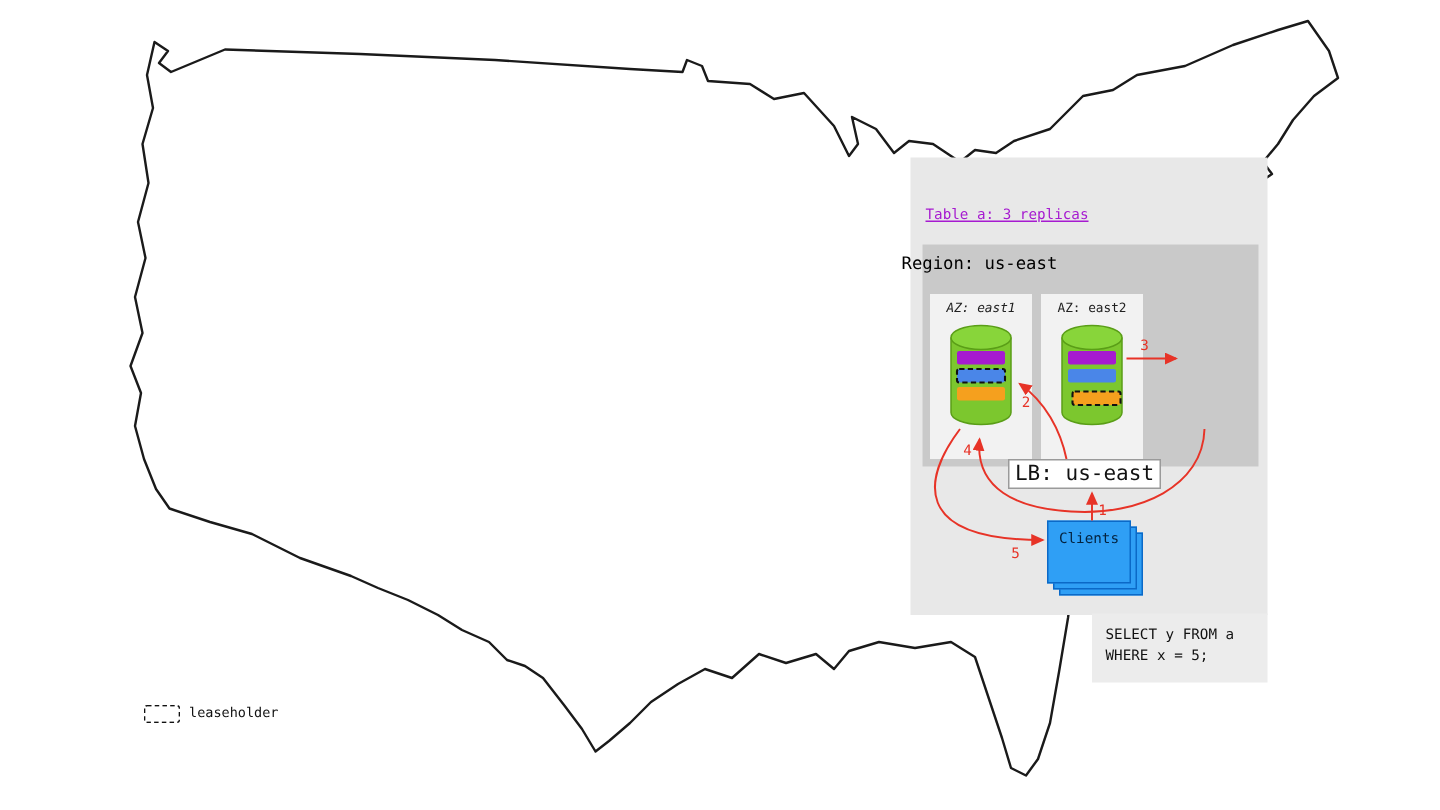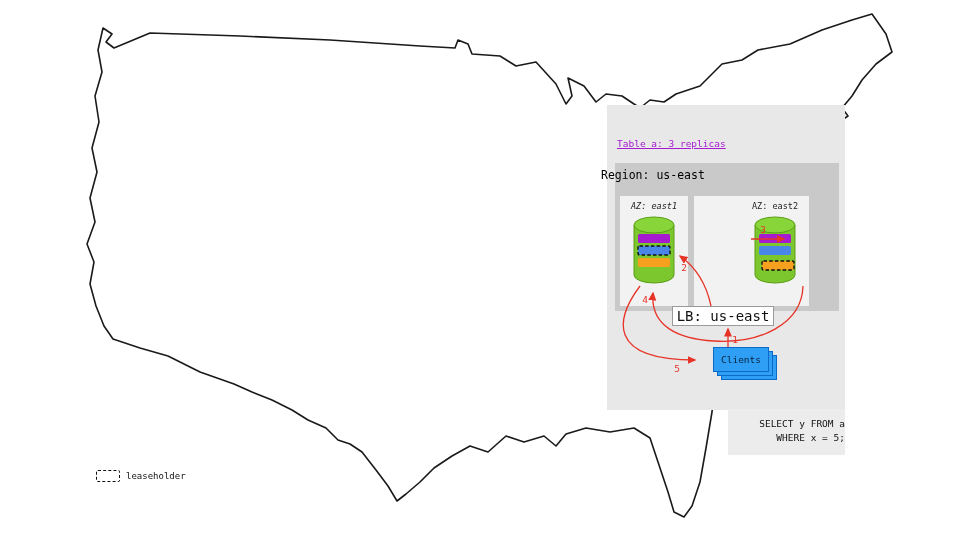--- a/index.html
+++ b/index.html
@@ -17,34 +17,34 @@
   .canvas svg{display:block;}
   .map{position:absolute;left:0;top:0;z-index:0;}
   .panel{position:absolute;left:607px;top:105px;width:238px;height:305px;background:var(--panel-bg);z-index:1;}
   .legend{position:absolute;left:617px;top:111px;z-index:2;font-size:9.5px;line-height:13px;white-space:pre;}
   .legend .t-a{color:var(--table-a);text-decoration:underline;}
   .legend .i-a{color:var(--index-a);}
   .legend .t-b{color:var(--table-b);}
   .region{position:absolute;left:615px;top:163px;width:224px;height:148px;background:var(--region-bg);z-index:2;}
   .region-title{position:absolute;left:601px;top:168px;z-index:3;font-size:11.5px;color:#000;}
   .az{position:absolute;top:196px;width:68px;height:110px;background:var(--az-bg);z-index:3;}
-  .az.e1{left:620px;font-style:italic;} .az.e2{left:694px;padding-left:47px;} .az.e3{left:768px;}
+  .az.e1{left:620px;font-style:italic;} .az.e2{left:694px;} .az.e3{left:768px;}
   .az-label{display:block;text-align:center;margin-top:5px;font-size:8.5px;color:#222;}
   .cyl{margin:4px auto 0 auto;display:block;}
   .stripe{stroke:none;}
   .stripe.lease{stroke:#111;stroke-width:1.4;stroke-dasharray:3.5 2.2;}
   .lb-box{position:absolute;left:672px;top:306px;width:100px;height:18px;background:#fff;border:1px solid #9a9a9a;
     z-index:3;font-size:14px;text-align:center;line-height:18px;}
   .clients{position:absolute;left:698px;top:347px;width:70px;height:38px;z-index:3;}
-  .clients .card{position:absolute;width:56px;height:25px;background:var(--clients-fill);border:1px solid var(--clients-stroke);box-sizing:border-box;margin-left:15px;}
+  .clients .card{position:absolute;width:56px;height:42px;background:var(--clients-fill);border:1px solid var(--clients-stroke);box-sizing:border-box;}
   .clients .back{left:8px;top:8px;}
   .clients .mid{left:4px;top:4px;}
   .clients .front{left:0;top:0;font-size:9.5px;text-align:center;line-height:23px;color:#04233f;}
   .query{position:absolute;left:728px;top:409px;width:117px;height:46px;background:var(--query-bg);z-index:1;
-    font-size:9.5px;line-height:14px;padding:8px 0 0 9px;box-sizing:border-box;white-space:pre;text-align:right;}
+    font-size:9.5px;line-height:14px;padding:8px 0 0 9px;box-sizing:border-box;white-space:pre;}
   .lease-key{position:absolute;left:96px;top:449px;z-index:1;display:flex;align-items:center;gap:6px;margin-top:21px;}
   .lease-swatch{width:22px;height:10px;border:1.5px dashed #111;border-radius:2px;background:transparent;}
   .lease-label{font-size:9px;}
   .arrows{position:absolute;left:0;top:0;z-index:4;pointer-events:none;}
   .arrows path.flow{fill:none;stroke:var(--arrow);stroke-width:1.3;}
   .arrows text{font-family:"DejaVu Sans Mono",monospace;font-size:9.5px;fill:var(--arrow);text-anchor:middle;}
 </style>
 </head>
 <body>
 

